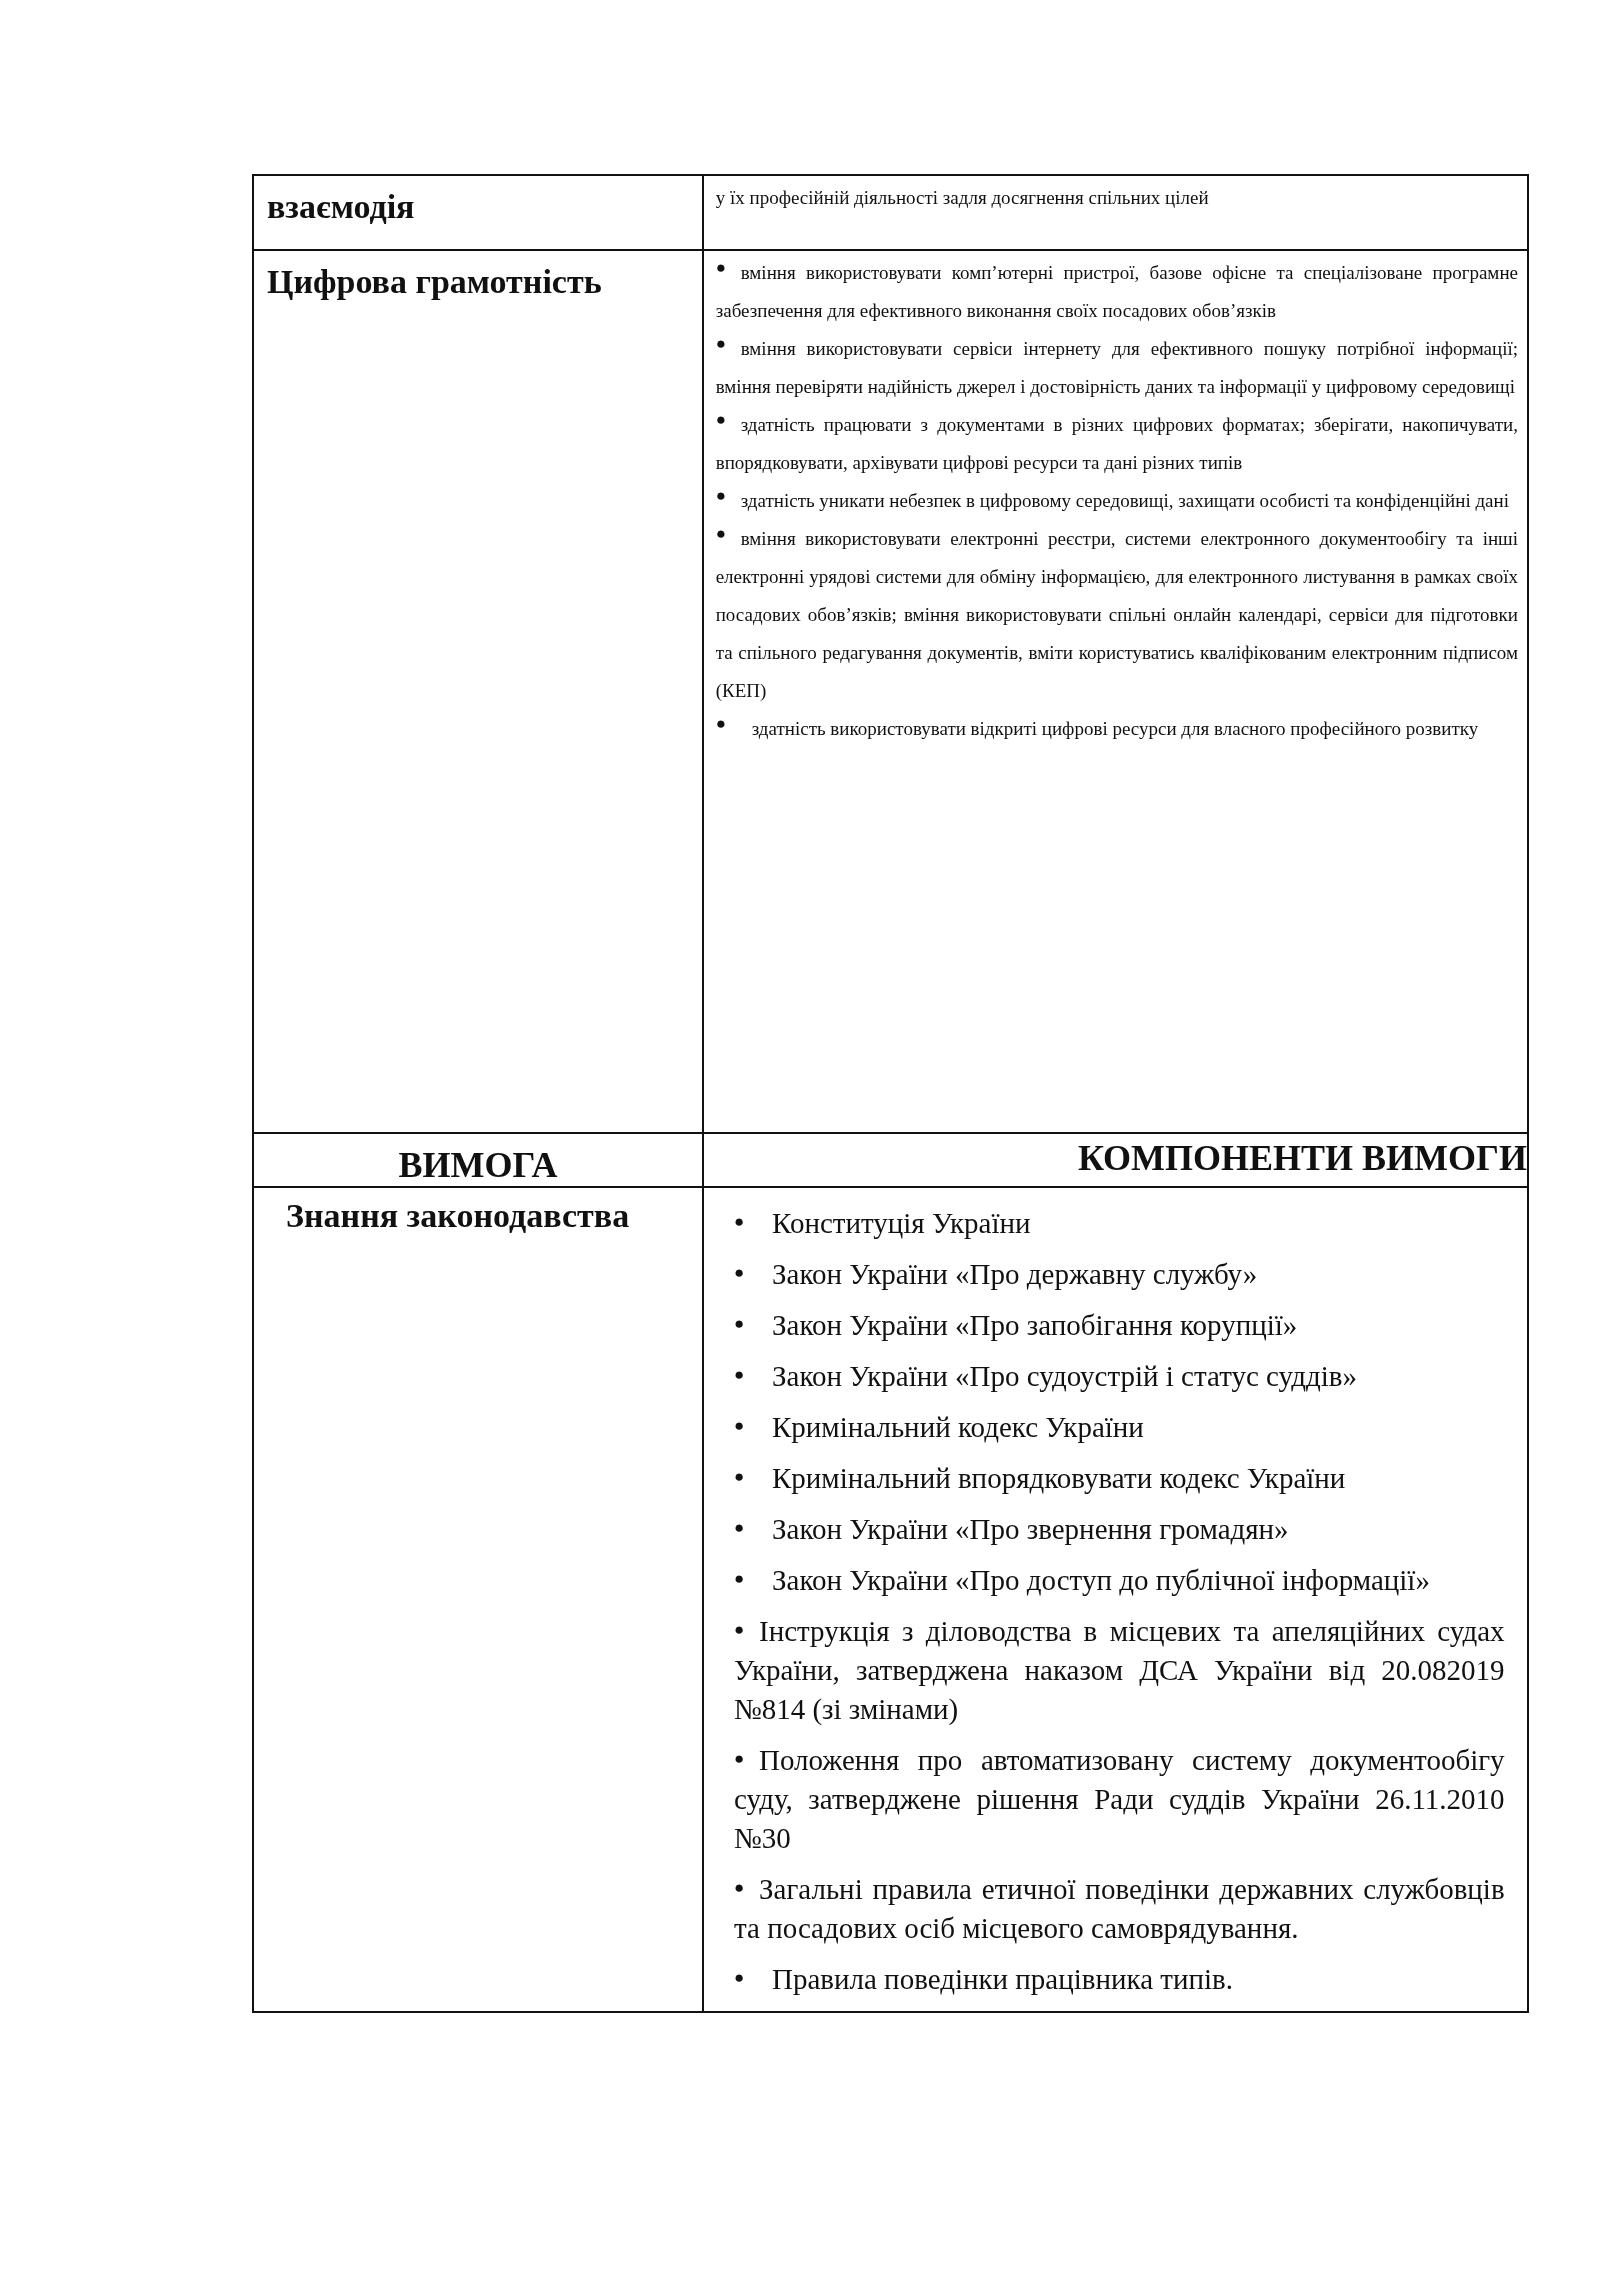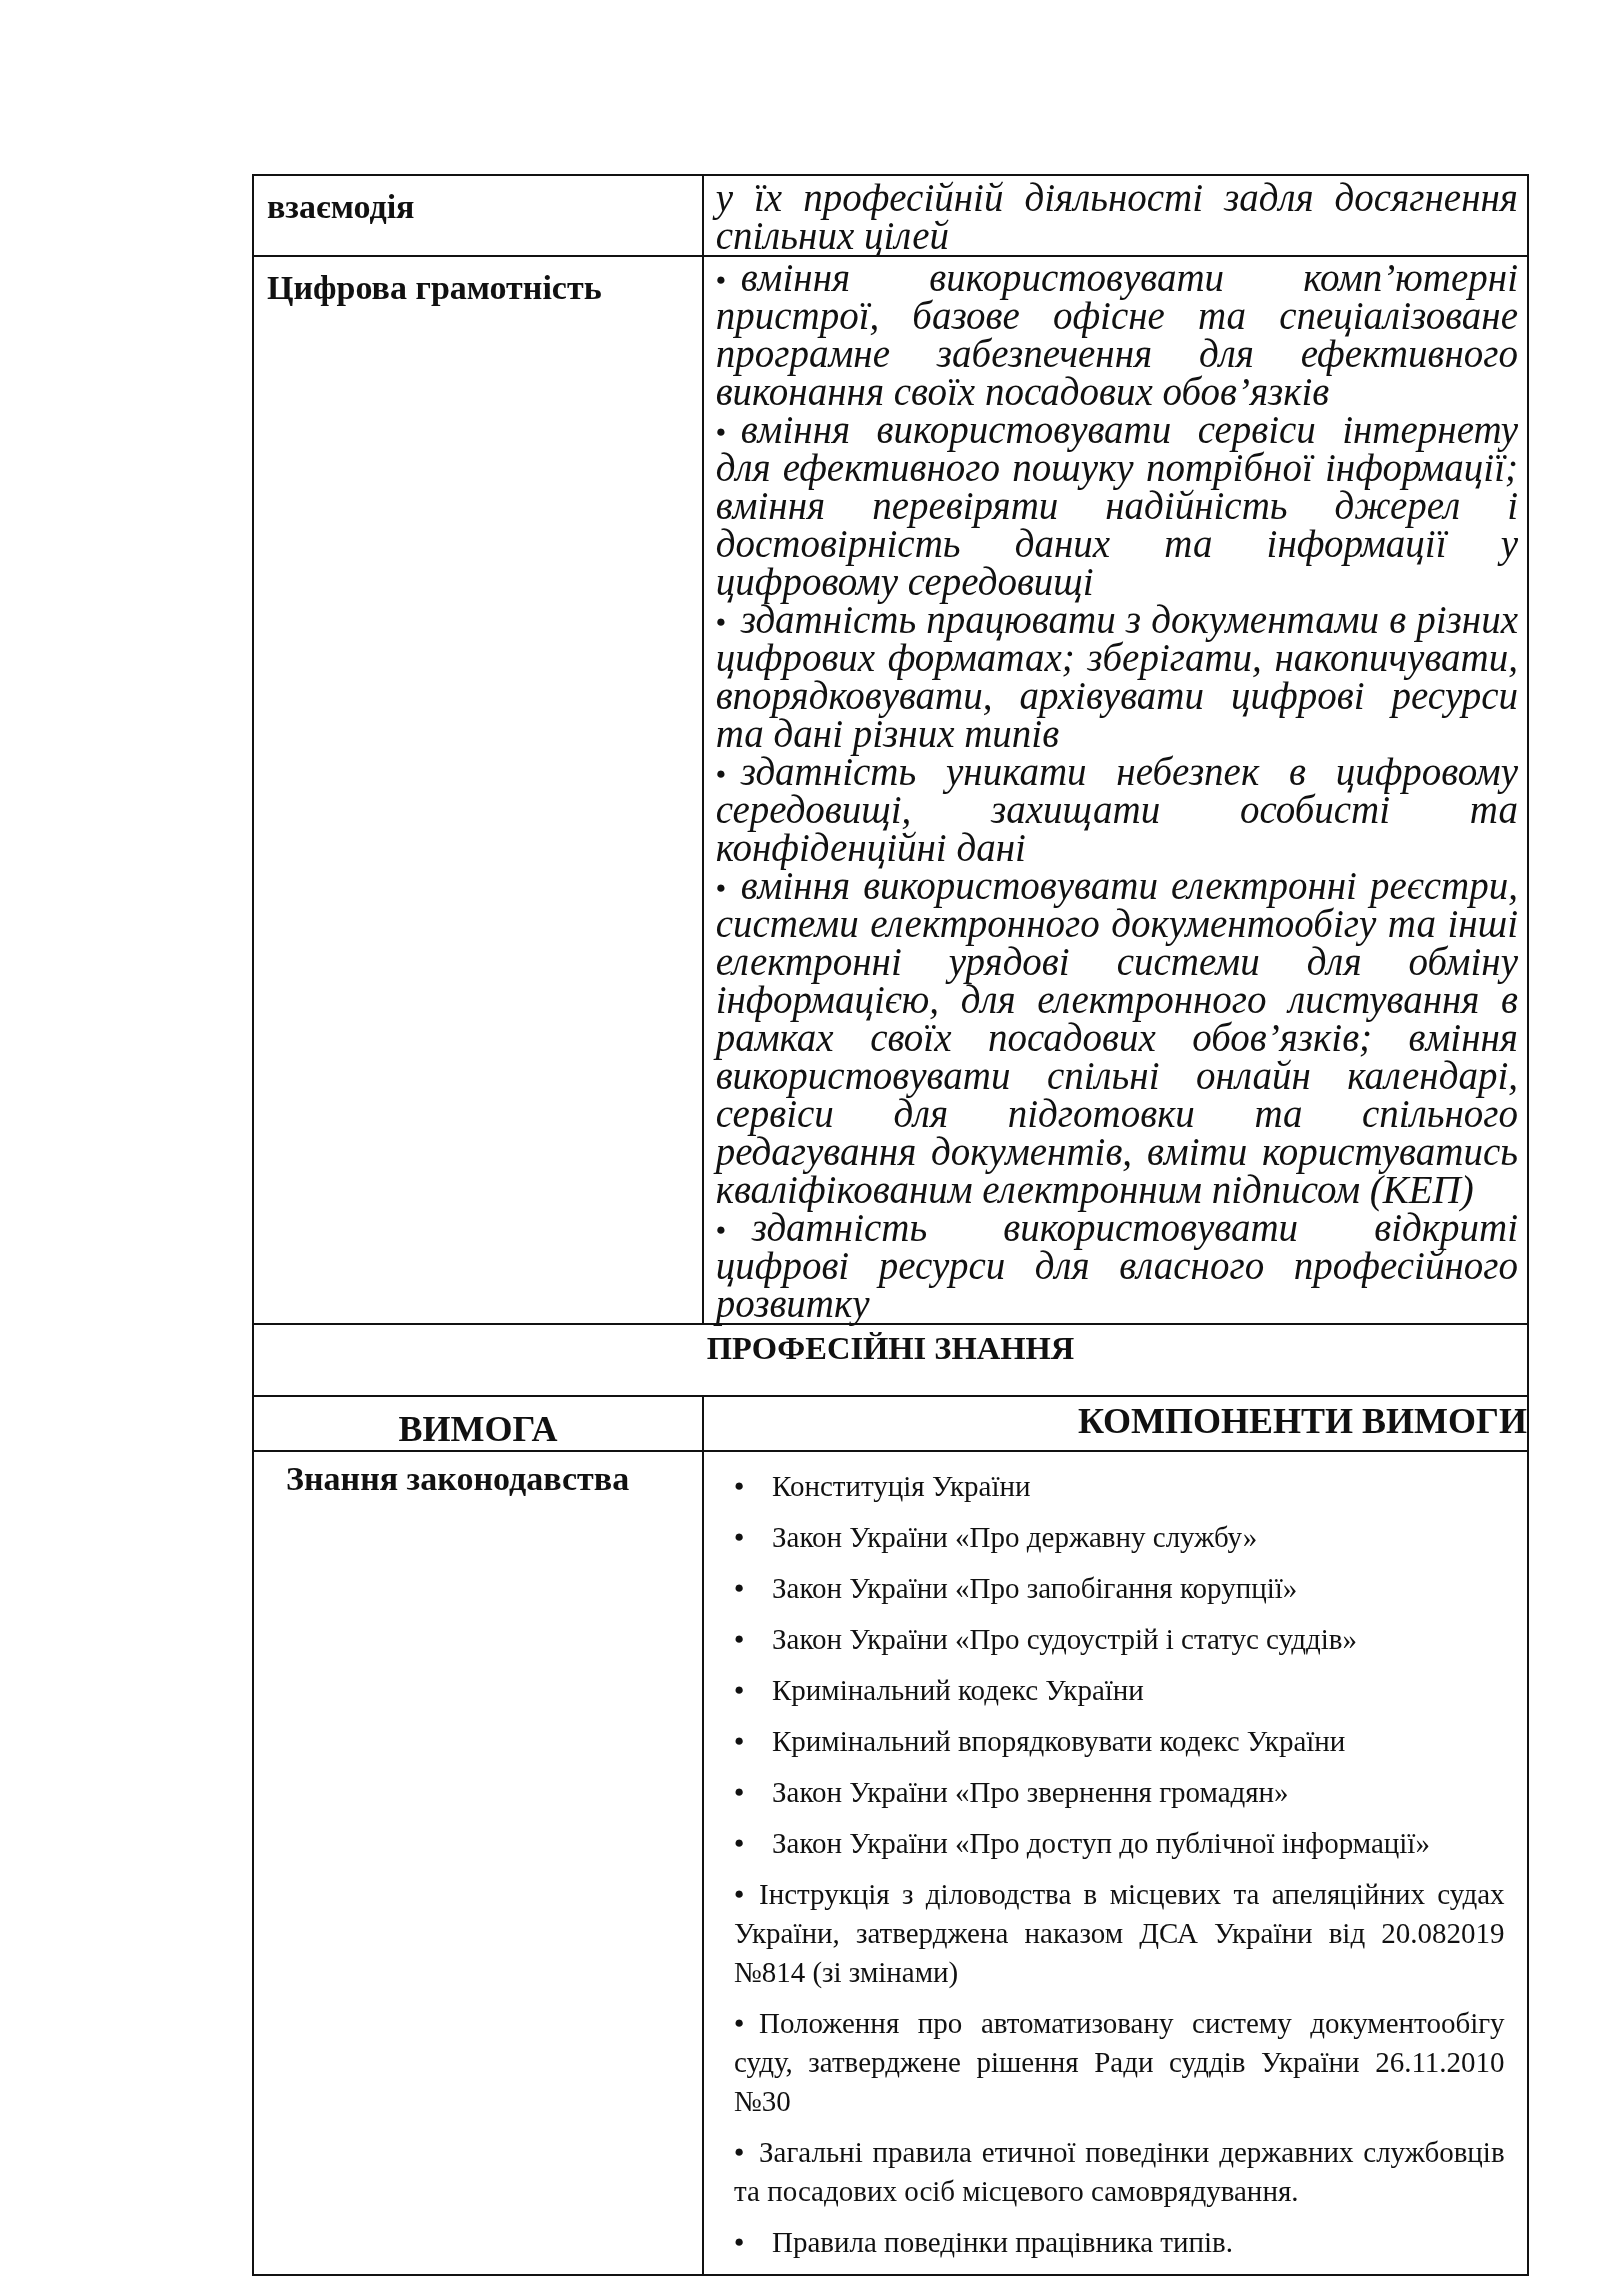--- a/index.html
+++ b/index.html
@@ -15,23 +15,22 @@
   table.req td {
     border: 2.6px solid #111111; vertical-align: top; padding: 0;
   }
   col.c1 { width: 450px; }
   col.c2 { width: 825px; }
   .label {
     font-weight: bold; font-size: 34px; line-height: 43px;
     padding: 9px 9px 0 13px;
   }
   .content {
-    font-size: 39px; line-height: 38px; text-align: justify;
+    font-size: 19px; line-height: 38px; text-align: justify;
     padding: 2.6px 9px 0 11.7px;
-    font-style: italic;
   }
   .content .para { margin: 0; }
   .bullet::before {
     content: "\25CF"; font-size: 17px; display: inline-block; width: 36px;
     vertical-align: 0.35em; line-height: 0;
   }
   .bullet.tight::before { width: 25px; }
   .section {
     font-weight: bold; font-size: 32.5px; line-height: 39px; text-align: center;
     padding-top: 3.9px;
@@ -79,25 +78,20 @@
             <p class="para bullet tight"><span>вміння використовувати комп’ютерні пристрої, базове офісне та спеціалізоване програмне забезпечення для ефективного виконання своїх посадових обов’язків</span></p>
             <p class="para bullet tight"><span>вміння використовувати сервіси інтернету для ефективного пошуку потрібної інформації; вміння перевіряти надійність джерел і достовірність даних та інформації у цифровому середовищі</span></p>
             <p class="para bullet tight"><span>здатність працювати з документами в різних цифрових форматах; зберігати, накопичувати, впорядковувати, архівувати цифрові ресурси та дані різних типів</span></p>
             <p class="para bullet tight"><span>здатність уникати небезпек в цифровому середовищі, захищати особисті та конфіденційні дані</span></p>
             <p class="para bullet tight"><span>вміння використовувати електронні реєстри, системи електронного документообігу та інші електронні урядові системи для обміну інформацією, для електронного листування в рамках своїх посадових обов’язків; вміння використовувати спільні онлайн календарі, сервіси для підготовки та спільного редагування документів, вміти користуватись кваліфікованим електронним підписом (КЕП)</span></p>
             <p class="para bullet"><span>здатність використовувати відкриті цифрові ресурси для власного професійного розвитку</span></p>
           </div>
         </td>
       </tr>
 
-      <tr style="height:72px;">
-        <td colspan="2">
-          <div class="section">ПРОФЕСІЙНІ ЗНАННЯ</div>
-        </td>
-      </tr>
 
       <tr style="height:51px;">
         <td>
           <div class="hdr" style="padding-top:10.4px;">ВИМОГА</div>
         </td>
         <td>
           <div class="hdr" style="padding-top:2.6px;text-align:right;">КОМПОНЕНТИ ВИМОГИ</div>
         </td>
       </tr>
 

